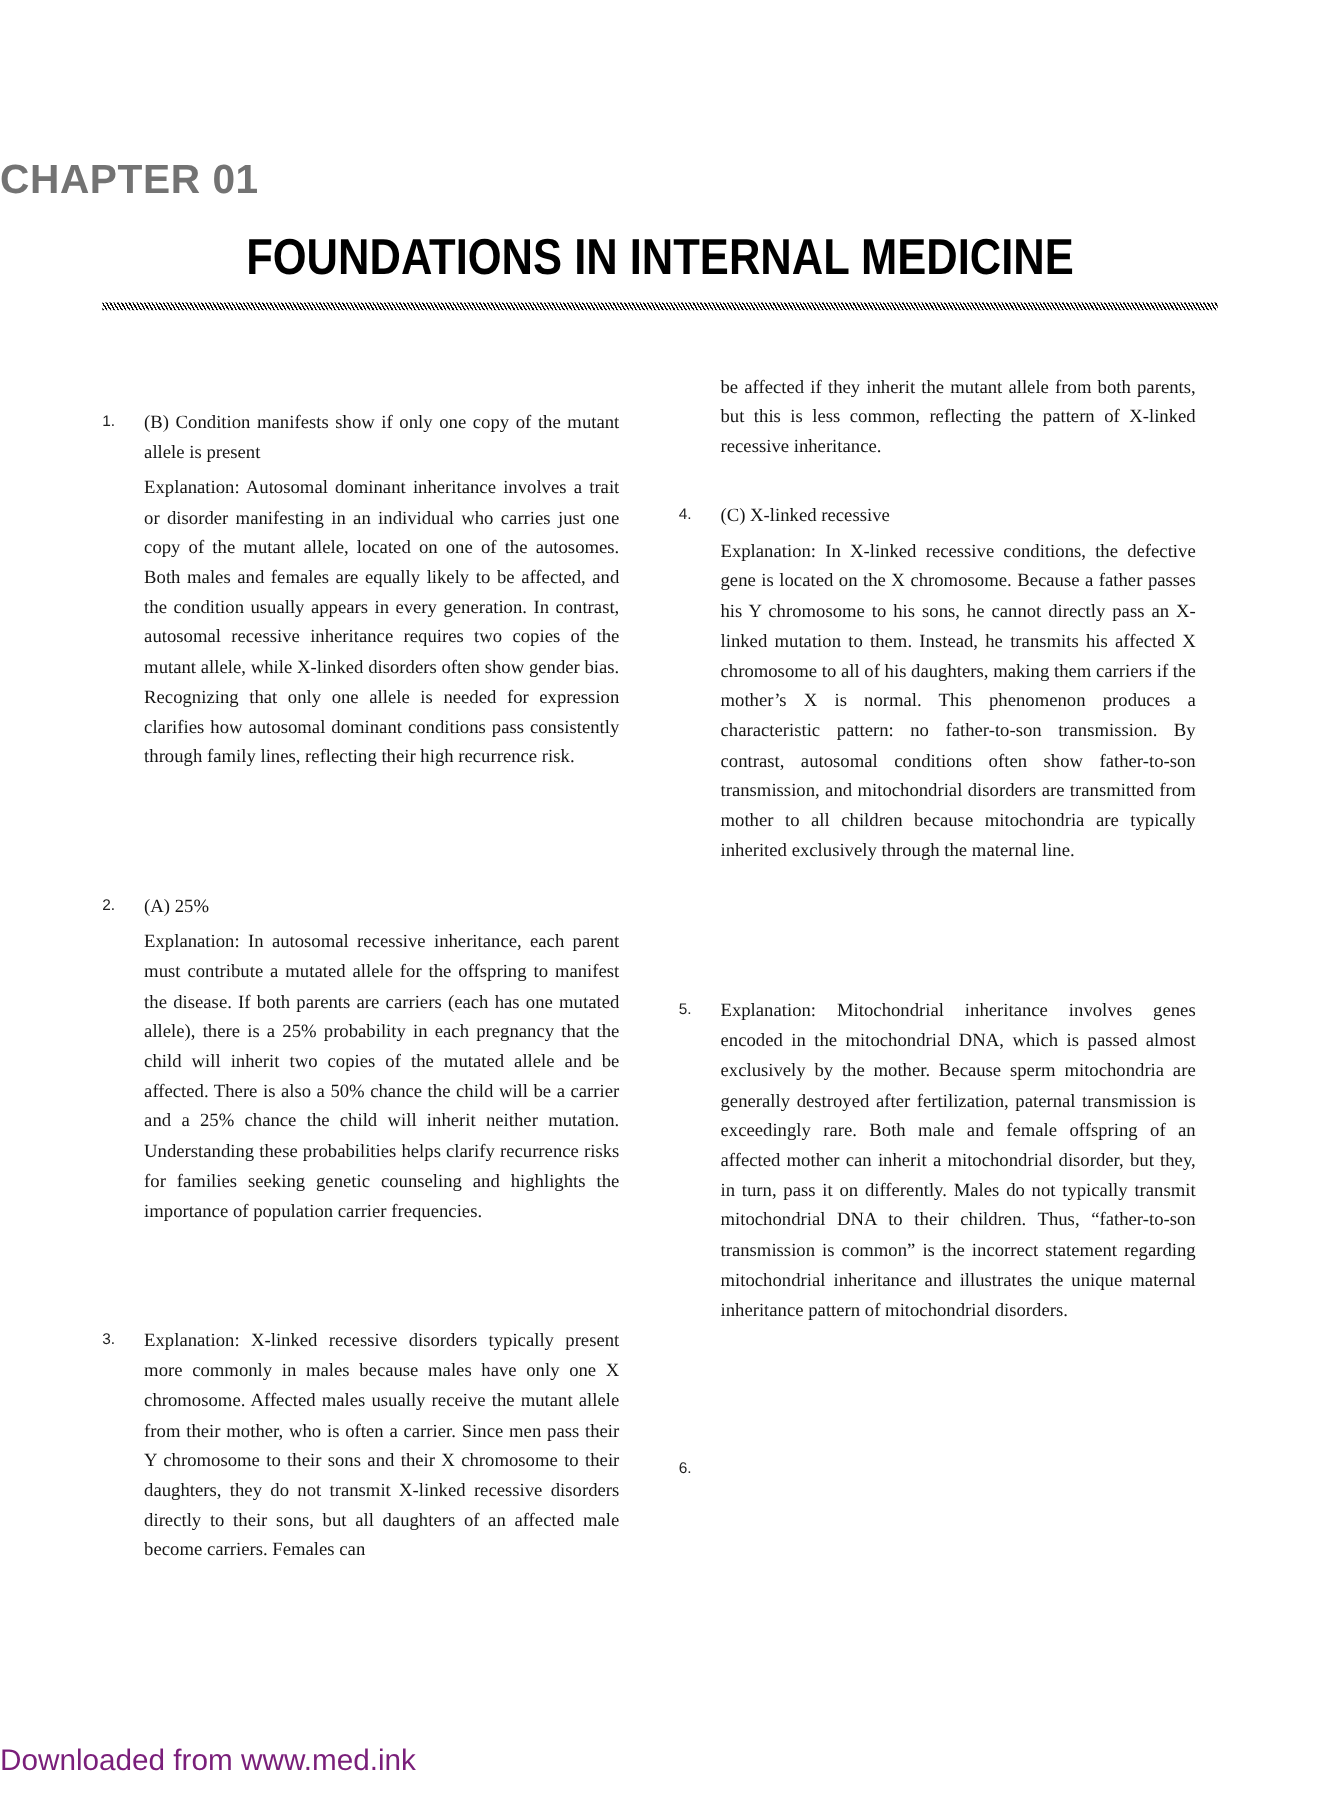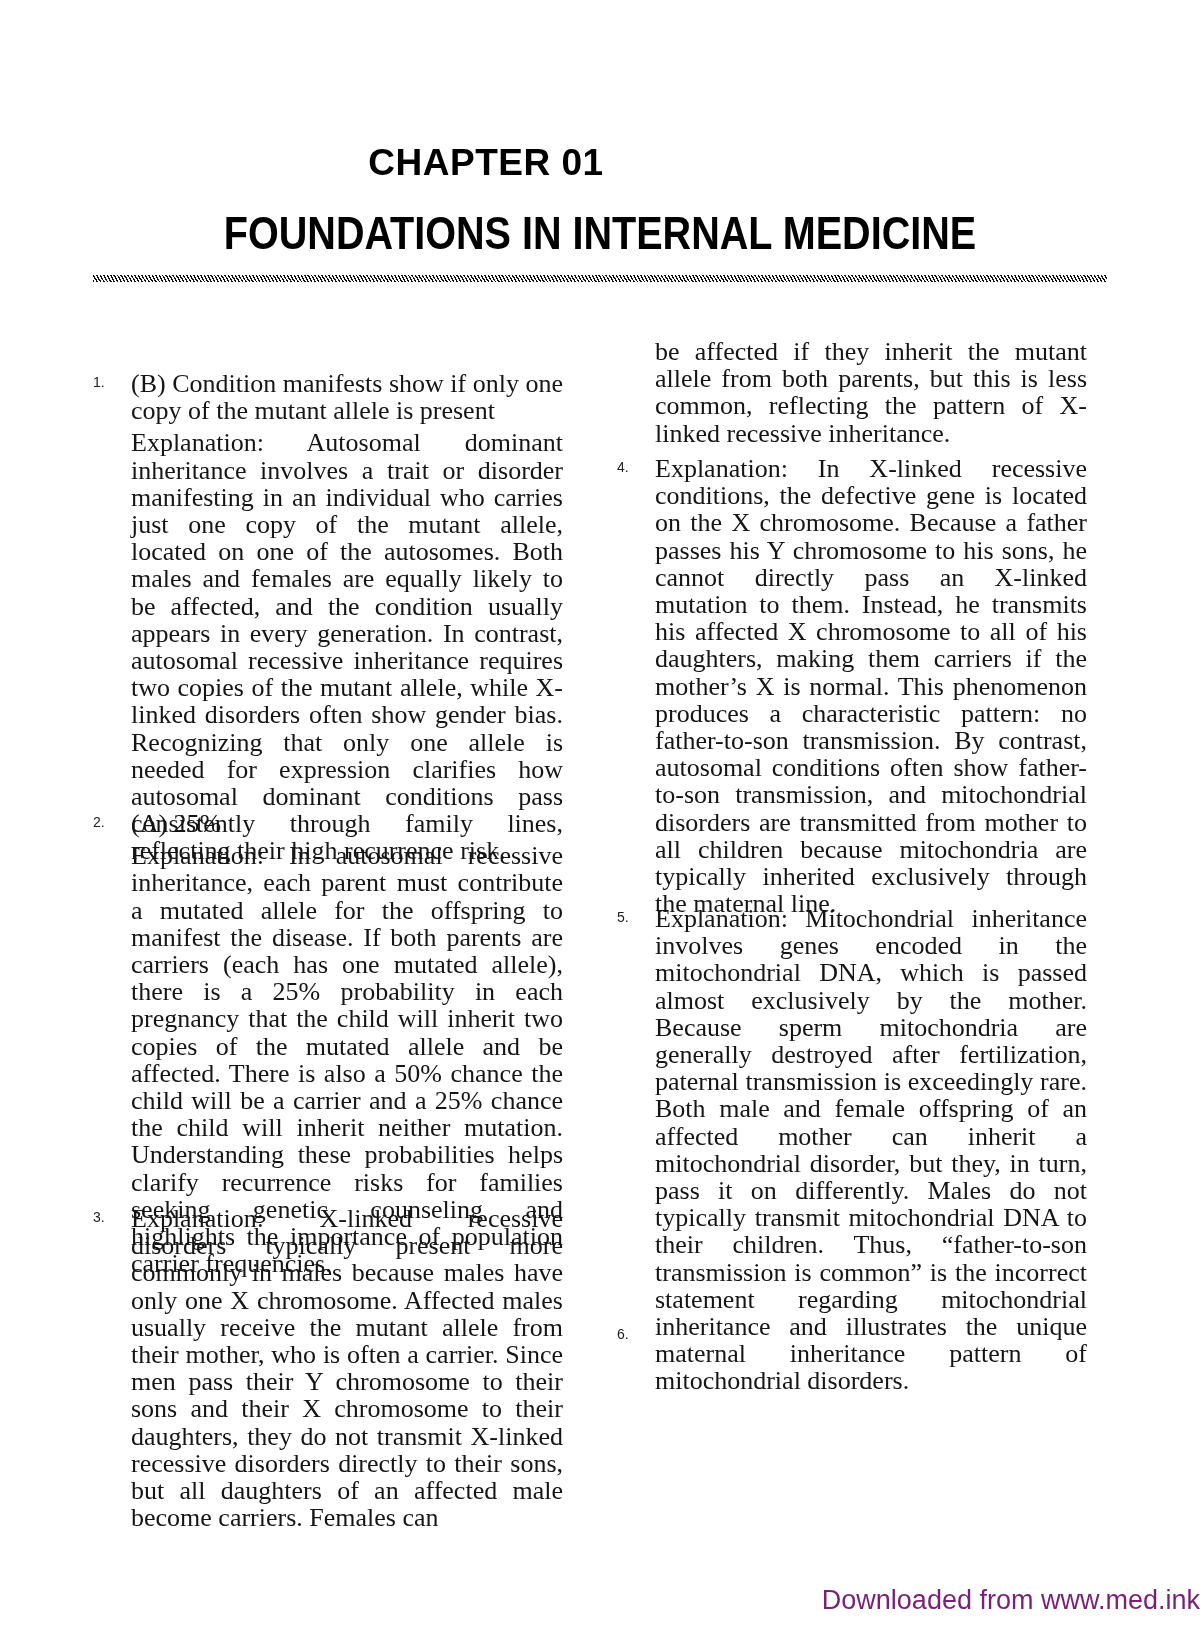--- a/index.html
+++ b/index.html
@@ -1,47 +1,47 @@
 <!DOCTYPE html>
 <html><head>
   <meta charset="utf-8">
   <style>
     html, body { margin: 0; padding: 0; background: #ffffff; }
     body { width: 1200px; height: 1650px; position: relative; overflow: hidden; color: #111; }
     .chapter-num {
-      position: absolute; left: 0; width: 972px; top: 142px; text-align: center;
+      position: absolute; left: 0; width: 972px; top: 142px; text-align: left;
       font-family: "Liberation Sans", sans-serif; font-weight: bold; font-size: 37px;
-      letter-spacing: 0.5px; color: #000000;
+      letter-spacing: 0.5px; color: #737373;
     }
     .chapter-title {
       position: absolute; left: 0; width: 1200px; top: 206px; text-align: center;
       font-family: "Liberation Sans", sans-serif; font-weight: bold; font-size: 46px;
       transform: scaleX(0.86); transform-origin: center; color: #000; white-space: nowrap;
     }
     .hatch-rule {
       position: absolute; left: 93px; width: 1014px; top: 275px; height: 7px;
       background: repeating-linear-gradient(60deg, #111 0px, #111 1.3px, #fff 1.3px, #fff 3px);
     }
     .col { position: absolute; top: 0; width: 470px; }
     .col-left { left: 93px; }
     .col-right { left: 617px; }
     .item { position: absolute; left: 0; width: 470px; }
     .num {
       position: absolute; left: 0; top: 4px; font-family: "Liberation Sans", sans-serif;
       font-size: 14px; color: #222;
     }
     .body {
       margin-left: 38px; width: 432px;
-      font-family: "Liberation Serif", serif; font-size: 26px; line-height: 27.2px;
+      font-family: "Liberation Serif", serif; font-size: 17px; line-height: 27.2px;
       text-align: justify; color: #151515;
     }
     .answer { margin-bottom: 5px; }
     .explain { }
     .footer {
-      position: absolute; left: 0; width: 1200px; top: 1585px; text-align: right;
+      position: absolute; left: 0; width: 1200px; top: 1585px; text-align: left;
       font-family: "Liberation Sans", sans-serif; font-size: 27px; color: #7a1f7a;
     }
   </style>
 </head>
 <body>
 
 <div class="chapter-num">CHAPTER 01</div>
 <div class="chapter-title">FOUNDATIONS IN INTERNAL MEDICINE</div>
 <div class="hatch-rule"></div>
 
@@ -68,20 +68,21 @@
   </div>
 </div>
 
 <div class="col col-right">
   <div class="item" style="top:338px;">
     <div class="body">be affected if they inherit the mutant allele from both parents, but this is less common, reflecting the pattern of X-linked recessive inheritance.</div>
   </div>
   <div class="item" style="top:455px;">
     <span class="num">4.</span>
     <div class="body">
+      <div class="answer">(C) X-linked recessive</div>
       <div class="explain">Explanation: In X-linked recessive conditions, the defective gene is located on the X chromosome. Because a father passes his Y chromosome to his sons, he cannot directly pass an X-linked mutation to them. Instead, he transmits his affected X chromosome to all of his daughters, making them carriers if the mother’s X is normal. This phenomenon produces a characteristic pattern: no father-to-son transmission. By contrast, autosomal conditions often show father-to-son transmission, and mitochondrial disorders are transmitted from mother to all children because mitochondria are typically inherited exclusively through the maternal line.</div>
     </div>
   </div>
   <div class="item" style="top:905px;">
     <span class="num">5.</span>
     <div class="body">
       <div class="explain">Explanation: Mitochondrial inheritance involves genes encoded in the mitochondrial DNA, which is passed almost exclusively by the mother. Because sperm mitochondria are generally destroyed after fertilization, paternal transmission is exceedingly rare. Both male and female offspring of an affected mother can inherit a mitochondrial disorder, but they, in turn, pass it on differently. Males do not typically transmit mitochondrial DNA to their children. Thus, “father-to-son transmission is common” is the incorrect statement regarding mitochondrial inheritance and illustrates the unique maternal inheritance pattern of mitochondrial disorders.</div>
     </div>
   </div>
   <div class="item" style="top:1322px;">

